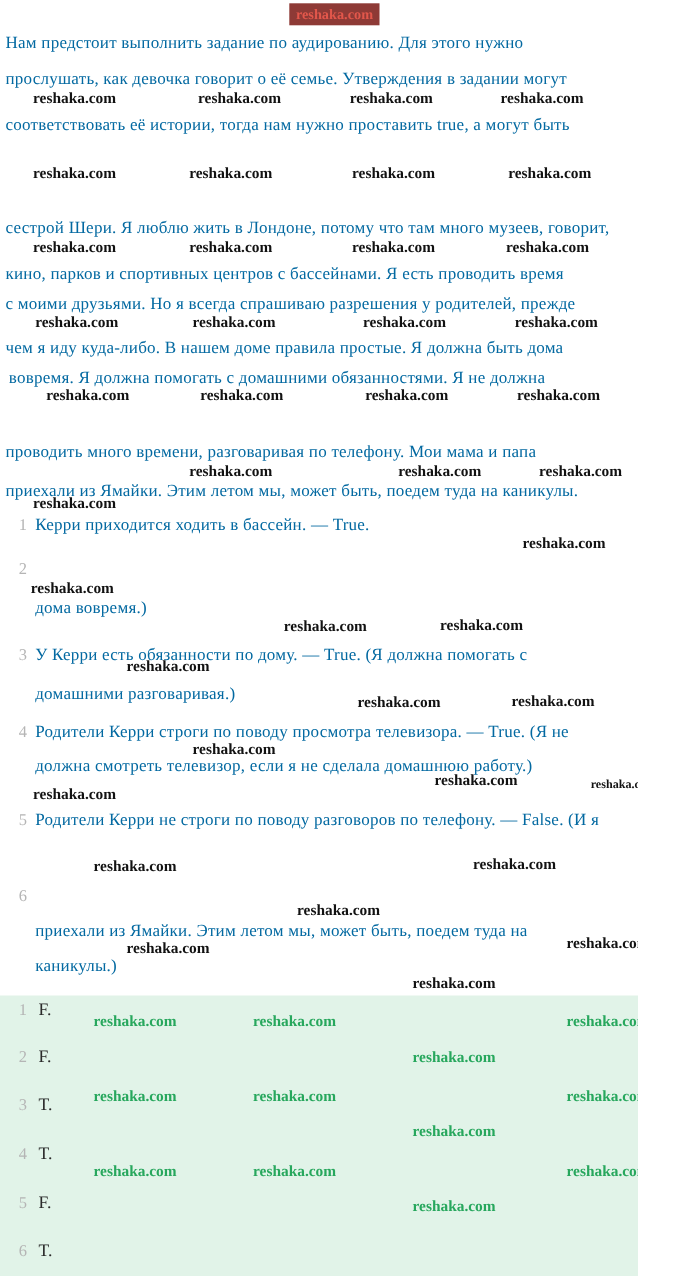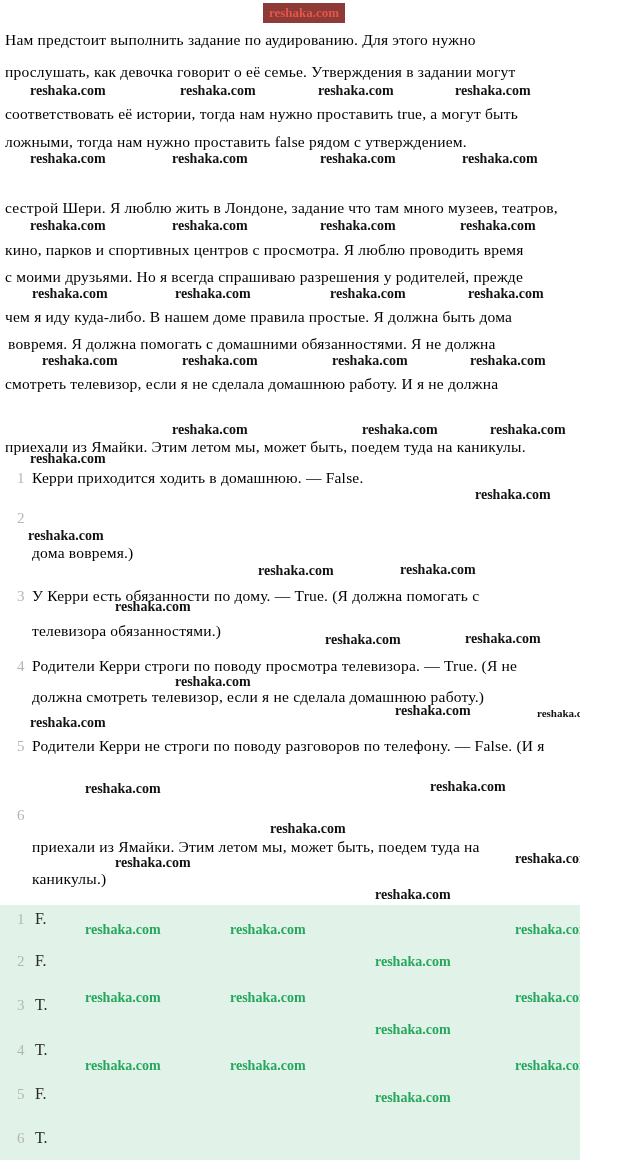--- a/index.html
+++ b/index.html
@@ -2,21 +2,21 @@
 <html style="--wm-green: #27a75d;"><head>
 <meta charset="utf-8">
 <style>
   html,body { margin:0; padding:0; background:#ffffff; }
   #page {
     position:relative; width:580px; height:1160px; background:#ffffff;
     font-family:Liberation Serif, serif; overflow:hidden;
   }
   #green-zone { position:absolute; left:0; top:905px; width:632px; height:255px; }
   .line {
-    position:absolute; font-size:15.5px; line-height:19px; color:#000000;
+    position:absolute; font-size:15.5px; line-height:19px; color:#0369a1;
     white-space:nowrap; letter-spacing:0.2px;
   }
   .wm {
     position:absolute; font-size:14px; line-height:17px; font-weight:600;
     color:#121212; white-space:nowrap;
   }
   .wm.green { color:var(--wm-green, #27a75d); }
   .wm.small { font-size:11px; line-height:13px; }
   .num {
     position:absolute; font-size:15px; line-height:19px; color:#b5b5b5;
@@ -31,32 +31,31 @@
 </style>
 </head>
 <body>
 
 <div id="page" style="background: rgb(255, 255, 255);">
   <div id="green-zone" style="background: rgb(225, 243, 232);"></div>
   <div id="top-wm" class="topwm" style="left: 263px; top: 3px; background: rgb(142, 58, 54); color: rgb(226, 87, 75);">reshaka.com</div>
 <div class="line" style="left: 5px; top: 30px;">Нам предстоит выполнить задание по аудированию. Для этого нужно</div>
     <div class="line" style="left: 5px; top: 62px;">прослушать, как девочка говорит о её семье. Утверждения в задании могут</div>
     <div class="line" style="left: 5px; top: 104px;">соответствовать её истории, тогда нам нужно проставить true, а могут быть</div>
-    <div class="line" style="left: 5px; top: 132px;">ложными, тогда нам нужно проставить false рядом с утверждением.</div>
-    <div class="line" style="left: 5px; top: 198px;">сестрой Шери. Я люблю жить в Лондоне, задание что там много музеев, театров,</div>
-    <div class="line" style="left: 5px; top: 240px;">кино, парков и спортивных центров с просмотра. Я люблю проводить время</div>
+    <div class="line" style="left: 5px; top: 198px;">сестрой Шери. Я люблю жить в Лондоне, потому что там много музеев, говорит,</div>
+    <div class="line" style="left: 5px; top: 240px;">кино, парков и спортивных центров с бассейнами. Я есть проводить время</div>
     <div class="line" style="left: 5px; top: 267px;">с моими друзьями. Но я всегда спрашиваю разрешения у родителей, прежде</div>
     <div class="line" style="left: 5px; top: 307px;">чем я иду куда-либо. В нашем доме правила простые. Я должна быть дома</div>
     <div class="line" style="left: 8px; top: 334px;">вовремя. Я должна помогать с домашними обязанностями. Я не должна</div>
-    <div class="line" style="left: 5px; top: 374px;">смотреть телевизор, если я не сделала домашнюю работу. И я не должна</div>
+    <div class="line" style="left: 5px; top: 401px;">проводить много времени, разговаривая по телефону. Мои мама и папа</div>
     <div class="line" style="left: 5px; top: 437px;">приехали из Ямайки. Этим летом мы, может быть, поедем туда на каникулы.</div>
-    <div class="line" style="left: 32px; top: 468px;">Керри приходится ходить в домашнюю. — False.</div>
+    <div class="line" style="left: 32px; top: 468px;">Керри приходится ходить в бассейн. — True.</div>
     <div class="line" style="left: 32px; top: 543px;">дома вовремя.)</div>
     <div class="line" style="left: 32px; top: 586px;">У Керри есть обязанности по дому. — True. (Я должна помогать с</div>
-    <div class="line" style="left: 32px; top: 621px;">телевизора обязанностями.)</div>
+    <div class="line" style="left: 32px; top: 621px;">домашними разговаривая.)</div>
     <div class="line" style="left: 32px; top: 687px;">должна смотреть телевизор, если я не сделала домашнюю работу.)</div>
     <div class="line" style="left: 32px; top: 656px;">Родители Керри строги по поводу просмотра телевизора. — True. (Я не</div>
     <div class="line" style="left: 32px; top: 736px;">Родители Керри не строги по поводу разговоров по телефону. — False. (И я</div>
     <div class="line" style="left: 32px; top: 837px;">приехали из Ямайки. Этим летом мы, может быть, поедем туда на</div>
     <div class="line" style="left: 32px; top: 869px;">каникулы.)</div>
     <div class="num" style="left: 17px; top: 469px;">1</div>
     <div class="num" style="left: 17px; top: 509px;">2</div>
     <div class="num" style="left: 17px; top: 587px;">3</div>
     <div class="num" style="left: 17px; top: 657px;">4</div>
     <div class="num" style="left: 17px; top: 737px;">5</div>

